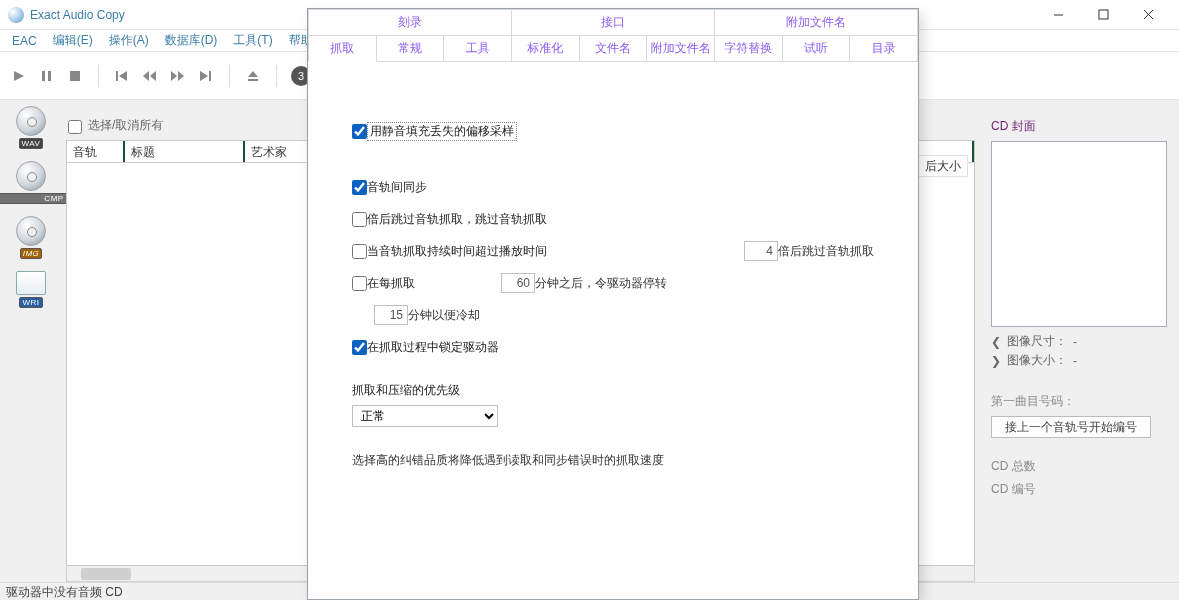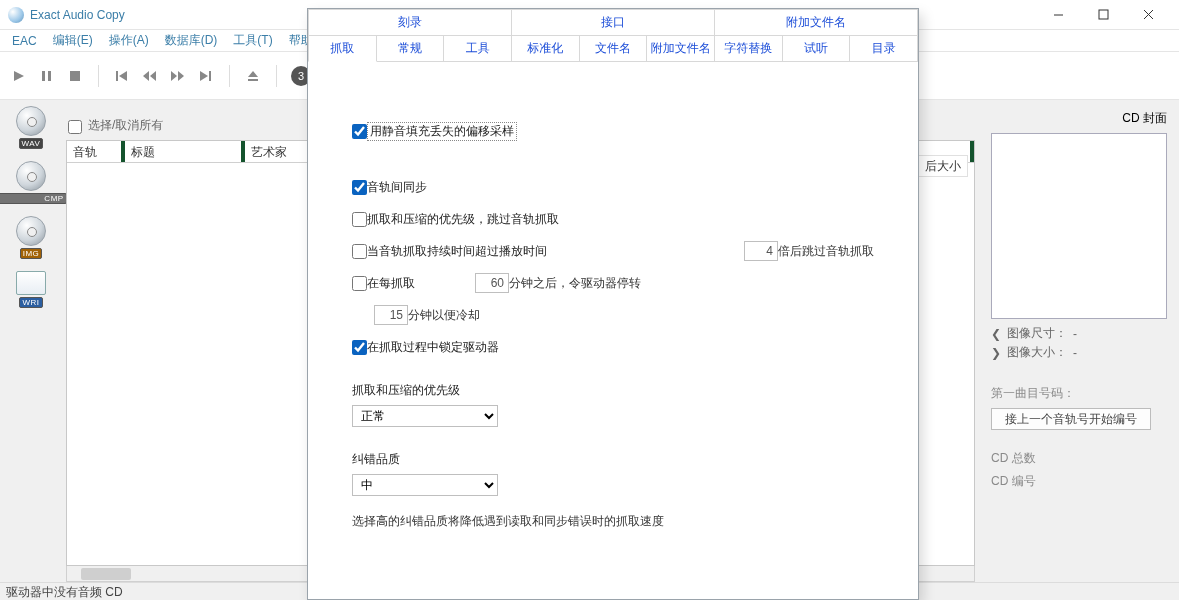--- a/index.html
+++ b/index.html
@@ -25,56 +25,56 @@
 
 .bodygrid { display: flex; height: calc(600px - 30px - 22px - 48px - 18px); background: #f0f0f0; }
 
 .left-rail { width: 62px; background: #f0f0f0; padding: 6px 4px; display: flex; flex-direction: column; gap: 12px; }
 .rail-item { display: flex; flex-direction: column; align-items: center; gap: 2px; }
 .rail-item .disc { width: 30px; height: 30px; border-radius: 50%; background: radial-gradient(circle at 35% 30%, #fff, #cfd6dc 55%, #8a949c); border: 1px solid #9aa3ab; position: relative; }
 .rail-item .disc::after { content: ""; position: absolute; width: 8px; height: 8px; border-radius: 50%; background: #f0f0f0; border: 1px solid #888; top: 10px; left: 10px; }
 .rail-item .badge { font-size: 8px; padding: 0 2px; border: 1px solid #555; background: #333; color: #fff; border-radius: 2px; letter-spacing: .5px; }
 .rail-item .badge.wav { background: #444; }
 .rail-item .badge.cmp { background: #737373; padding-left: 48px; }
-.rail-item .badge.img { background: #a16207; }
+.rail-item .badge.img { background: #a16207; font-style: italic; }
 .rail-item .badge.wri { background: #2b5ea0; }
 .rail-item .square { width: 30px; height: 24px; background: linear-gradient(#fff,#e8eef4); border: 1px solid #8aa; border-radius: 2px; }
 
 .tracklist-wrap { flex: 1; display: flex; flex-direction: column; padding: 0 4px; }
 .select-all-row { height: 40px; display: flex; align-items: flex-end; gap: 6px; color: #666; padding: 0 0 6px 2px; }
 .select-all-row input[type=checkbox] { width: 14px; height: 14px; }
 
 .track-table { flex: 1; background: #fff; border: 1px solid #c8c8c8; display: flex; flex-direction: column; }
 .track-table .thead { display: flex; height: 22px; background: #fff; border-bottom: 1px solid #d0d0d0; }
-.track-table .th { padding: 3px 6px; border-right: 4px solid #14532d; color: #333; overflow: hidden; white-space: nowrap; }
+.track-table .th { padding: 3px 6px; border-right: 2px solid #14532d; color: #333; overflow: hidden; white-space: nowrap; }
 .track-table .tbody { flex: 1; }
 .track-hscroll { height: 16px; background: #f0f0f0; border: 1px solid #d0d0d0; border-top: none; position: relative; }
 .track-hscroll .thumb { position: absolute; left: 14px; top: 2px; width: 50px; height: 12px; background: #cfcfcf; border-radius: 2px; }
 
 
 .right-panel { width: 200px; padding: 6px 12px; color: #777; display: flex; flex-direction: column; gap: 6px; }
-.right-panel .group-title { color: #000000; text-align: right; margin-top: 4px; }
+.right-panel .group-title { color: #701a75; text-align: left; margin-top: 12px; }
 .cover-box { width: 176px; height: 186px; border: 1px solid #aab; background: #fff; }
 .navarrows { display: flex; flex-direction: column; gap: 2px; align-items: flex-start; color: #666; }
 .navarrows .row { display: flex; align-items: center; gap: 6px; }
 .kv { display: flex; justify-content: space-between; color: #8a8a8a; }
 .right-panel button { width: 160px; height: 22px; background: #fdfdfd; border: 1px solid #bcbcbc; color: #444; }
 
 
 .statusbar { height: 18px; background: #f0f0f0; border-top: 1px solid #dcdcdc; padding: 1px 6px; color: #444; }
 
 
 .dialog { position: absolute; left: 307px; top: 8px; width: 612px; height: 592px; background: #fff; border: 1px solid #9aa3ab; box-shadow: 4px 6px 12px rgba(0,0,0,.15); display: flex; flex-direction: column; }
 .dlg-titlebar { height: 30px; display: flex; align-items: center; padding: 0 8px; color: #3b7ea8; }
 .dlg-titlebar .t { flex: 1; }
 .dlg-titlebar .q, .dlg-titlebar .x { width: 34px; height: 28px; display: flex; align-items: center; justify-content: center; color: #444; font-size: 15px; }
 
 .dlg-tabs { display: flex; flex-wrap: wrap; }
 .dlg-tabs .tabrow { display: flex; width: 100%; }
-.dlg-tabs .tab { flex: 1; text-align: center; padding: 4px 0; color: #1d4ed8; border: 1px solid #d8d8d8; border-left: none; background: #fff; cursor: default; font-family: Liberation Serif, serif; }
+.dlg-tabs .tab { flex: 1; text-align: center; padding: 4px 0; color: #8b5cf6; border: 1px solid #d8d8d8; border-left: none; background: #fff; cursor: default; font-family: Liberation Serif, serif; }
 .dlg-tabs .tabrow .tab:first-child { border-left: 1px solid #d8d8d8; }
 .dlg-tabs .tab.active { background: #fff; border-bottom: 1px solid #fff; position: relative; }
 .dlg-tabs .tab.inactive-top { border-bottom: 1px solid #d8d8d8; }
 .dlg-tabs .row2 .tab { border-top: none; }
 
 .dlg-body { flex: 1; padding: 24px 44px 10px 44px; color: #222; display: flex; flex-direction: column; gap: 10px; }
 .opt { display: flex; align-items: center; gap: 0; min-height: 22px; }
 .opt input[type=checkbox] { width: 15px; height: 15px; accent-color: #0a63c0; }
 .opt .boxed { border: 1px dotted #888; padding: 0 2px; }
 .opt .num { width: 34px; height: 20px; border: 1px solid #bfbfbf; text-align: right; padding: 0 4px; color: #555; }
@@ -281,54 +281,48 @@
       <input type="checkbox" checked="" style="">
       <span class="boxed">用静音填充丢失的偏移采样</span>
     </div>
     <div style="height:14px"></div>
     <div class="opt">
       <input type="checkbox" checked="" style="">
       <span>音轨间同步</span>
     </div>
     <div class="opt">
       <input type="checkbox" style="">
-      <span>抓取和压缩的优先级，跳过音轨抓取</span>
+      <span>倍后跳过音轨抓取，跳过音轨抓取</span>
     </div>
     <div class="opt">
       <input type="checkbox" style="">
       <span>当音轨抓取持续时间超过播放时间</span>
       <span style="flex:1"></span>
       <input class="num" value="4" style="">
       <span class="aux">倍后跳过音轨抓取</span>
     </div>
     <div class="opt">
       <input type="checkbox" style="">
       <span>在每抓取</span>
-      <input class="num" style="margin-left: 60px;" value="60">
+      <input class="num" style="margin-left: 86px;" value="60">
       <span class="aux">分钟之后，令驱动器停转</span>
     </div>
     <div class="opt indent">
       <input class="num" value="15" style="">
       <span class="aux">分钟以便冷却</span>
     </div>
     <div class="opt">
       <input type="checkbox" checked="" style="">
       <span>在抓取过程中锁定驱动器</span>
     </div>
 
     <div class="section">
       <div>抓取和压缩的优先级</div>
       <select>
         <option>正常</option>
       </select>
     </div>
 
     <div class="section twocol">
-      <div style="display:flex;flex-direction:column;gap:6px">
-        <div>纠错品质</div>
-        <select>
-          <option>中</option>
-        </select>
-      </div>
       <div class="hint">选择高的纠错品质将降低遇到读取和同步错误时的抓取速度</div>
     </div>
   </div>
 </div>
 
 </body></html>

